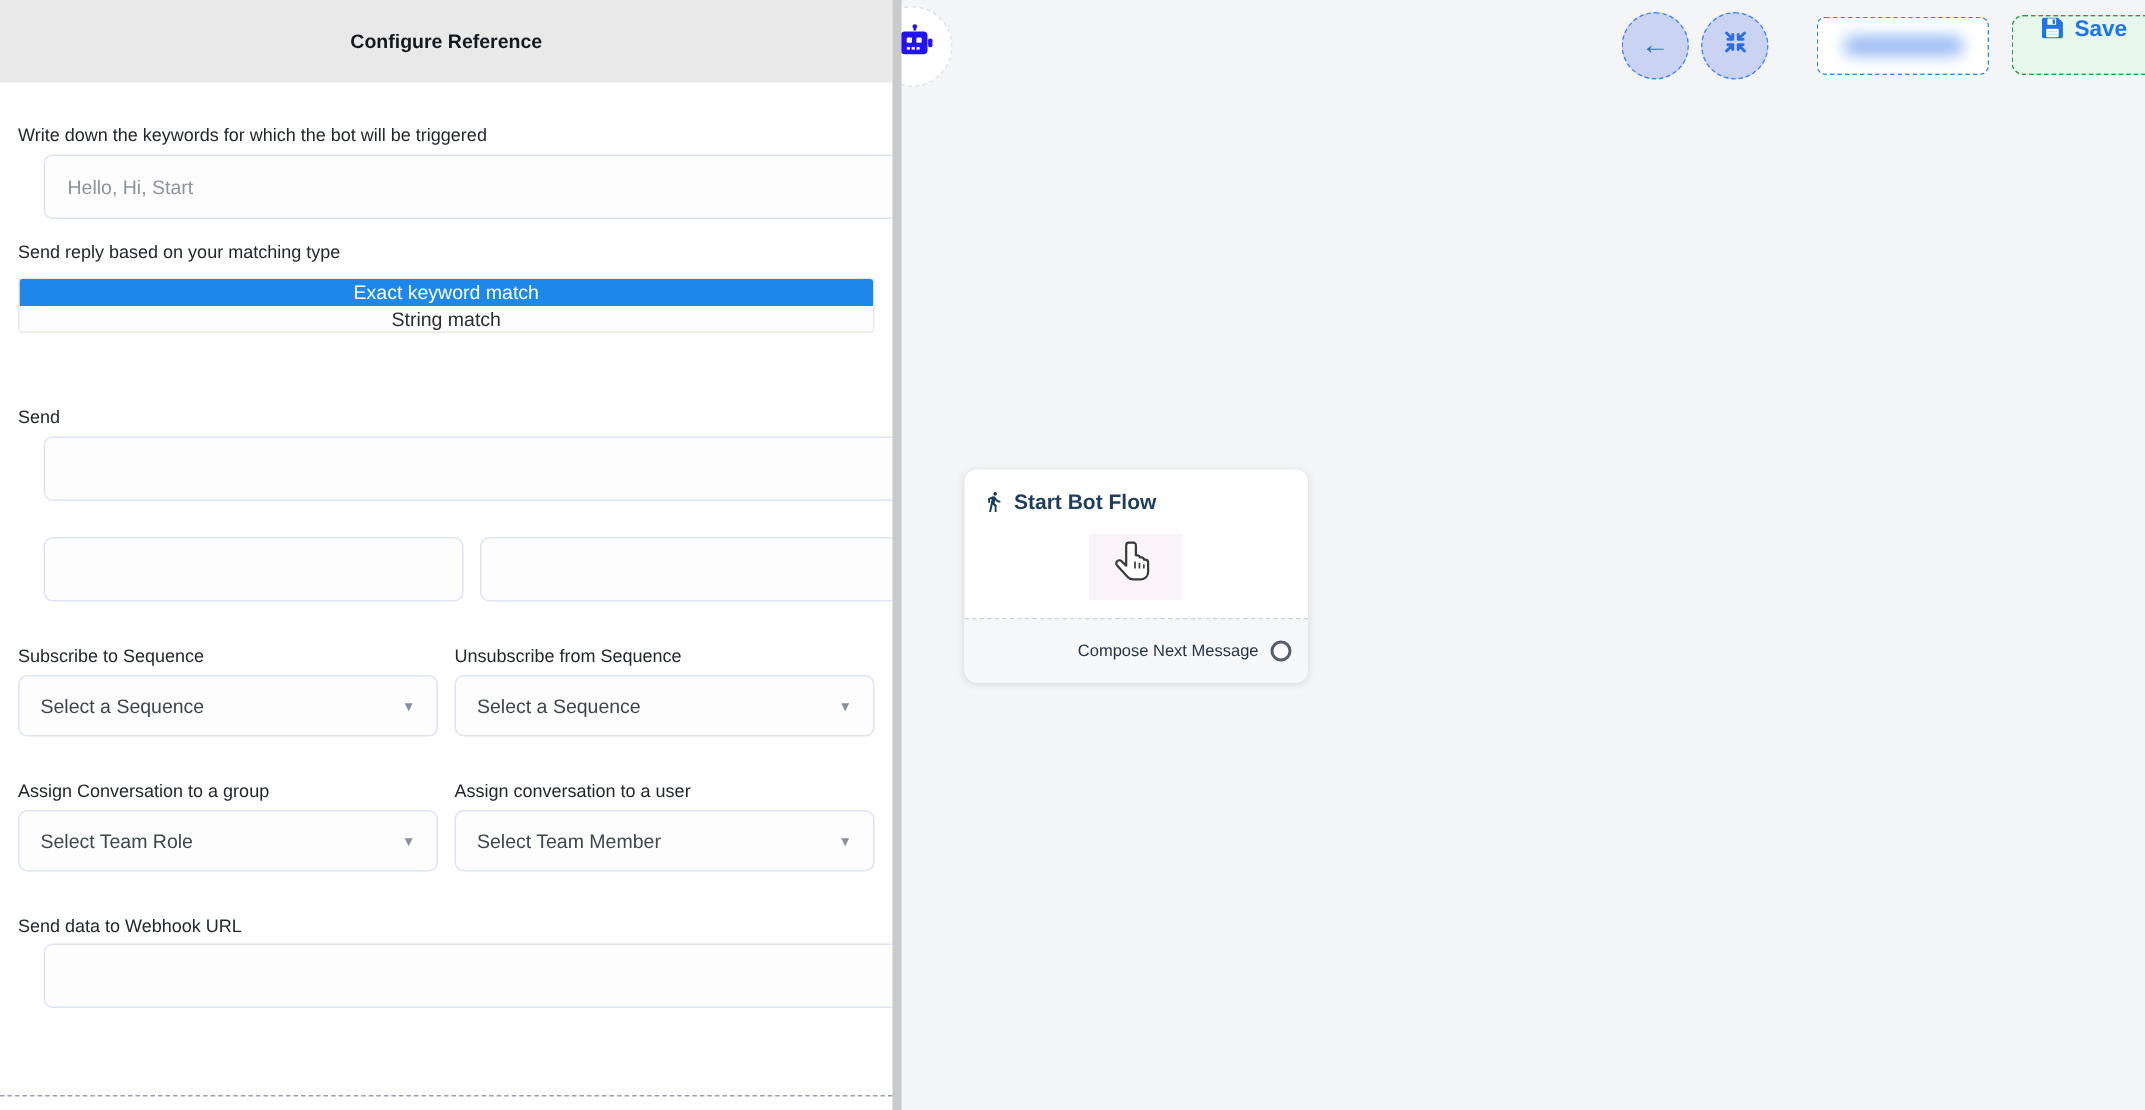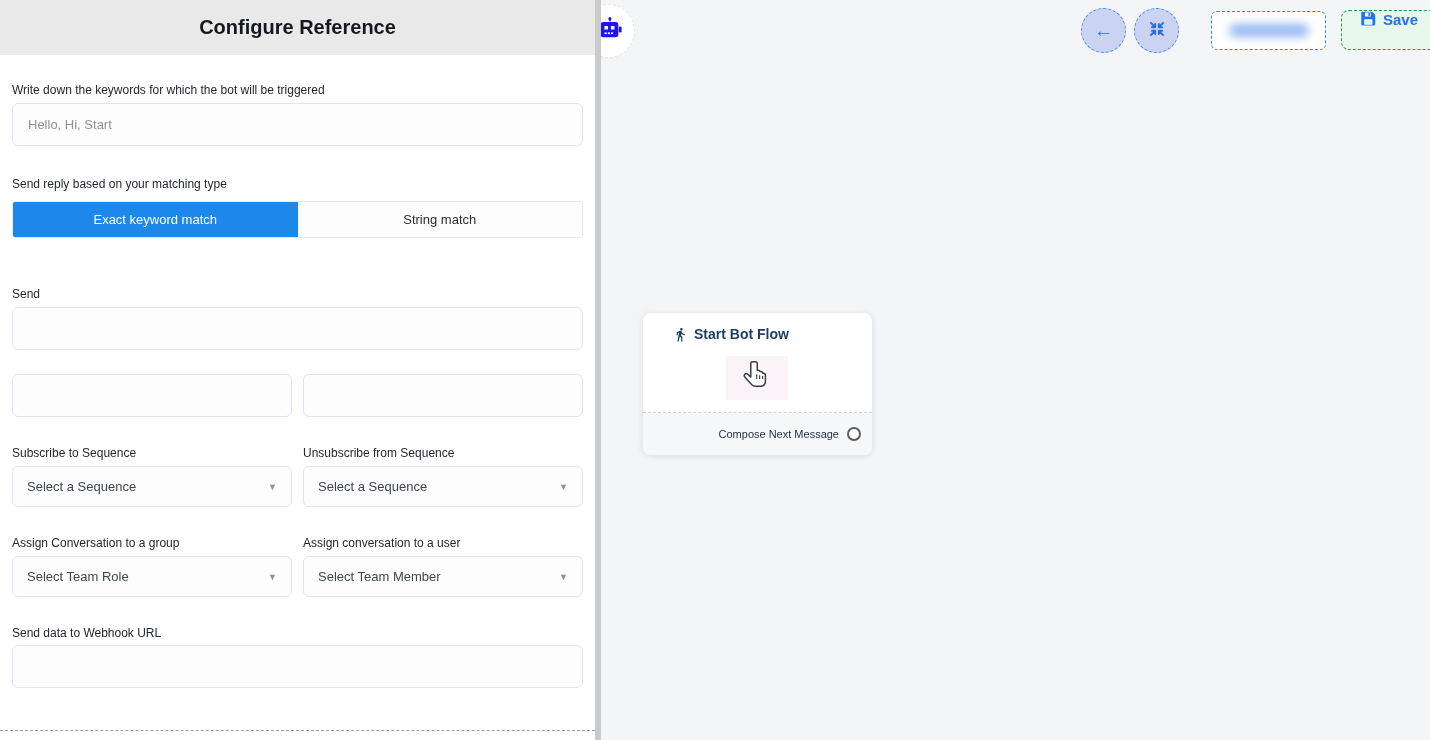--- a/index.html
+++ b/index.html
@@ -12,41 +12,41 @@
   }
 
   
   .panel {
     position:absolute; left:0; top:0; width:595px; height:740px;
     background:#ffffff; z-index:3;
   }
   .panel-header {
     height:55px; background:#e9e9ea;
     display:flex; align-items:center; justify-content:center;
-    font-size:20px; font-weight:700; color:#15181c;
+    font-size:13px; font-weight:700; color:#15181c;
   }
   .panel-body { padding:0 12px; position:relative; }
 
   .field-label { font-size:12px; color:#23272e; line-height:17px; display:block; }
 
   .text-input {
     width:100%; height:43px;
     border:1px solid #e0e4f2; border-radius:6px;
     background:#fdfdfe; font-family:inherit;
-    font-size:13px; color:#7f1d1d; padding:0 15px; outline:none;
+    font-size:13px; color:#7f1d1d; padding:0 15px; outline:none;margin-left:17px;
   }
   .text-input::placeholder { color:#8d939e; }
 
   .mt27{margin-top:27px;} .mt21{margin-top:21px;} .mt28{margin-top:28px;}
-  .mt18{margin-top:30px;} .mt48{margin-top:48px;}
+  .mt18{margin-top:14px;} .mt48{margin-top:48px;}
   .mt8{margin-top:8px;} .mt4{margin-top:4px;} .mt3{margin-top:3px;}
 
   .tabs {
     display:flex; height:37px; border-radius:3px; overflow:hidden;
-    border:1px solid #e7e9ef; background:#fef9c3;
+    border:1px solid #e7e9ef; background:#fef9c3;flex-direction:column;
   }
   .tab {
     flex:1; display:flex; align-items:center; justify-content:center;
     font-size:13px; cursor:pointer;
   }
   .tab.active { background:#1d88ea; color:#ffffff; }
   .tab.inactive { background:#fdfdfe; color:#2a2e34; }
 
   .two-col { display:flex; gap:11px; }
   .col { flex:1; min-width:0; }
@@ -109,21 +109,21 @@
     display:flex; justify-content:center; gap:7px;
     font-size:15px; font-weight:600; color:#1e74e8; cursor:pointer; z-index:1;
   }
 
   .node-card {
     position:absolute; left:643px; top:313px; width:229px; height:142px;
     background:#ffffff; border-radius:8px;
     box-shadow:0 1px 6px rgba(25,39,55,.14); z-index:1;
   }
   .node-header {
-    display:flex; align-items:center; gap:6px; padding:13px 14px 0 30px;
+    display:flex; align-items:center; gap:6px; padding:13px 14px 0 12px;
     font-size:14px; font-weight:600; color:#1d3d5f;
   }
   .node-divider {
     position:absolute; left:0; right:0; top:99px;
     border-top:1px dashed #cfd4da;
   }
   .node-footer {
     position:absolute; left:0; right:0; top:100px; bottom:0;
     background:#f6f7f8; border-radius:0 0 8px 8px;
     display:flex; align-items:center; justify-content:flex-end; gap:8px;

